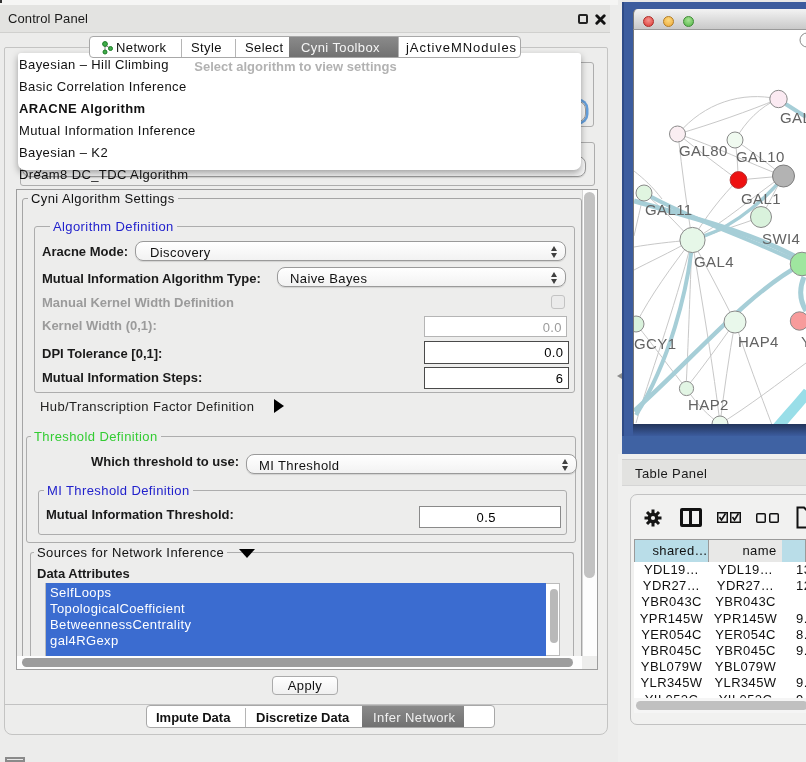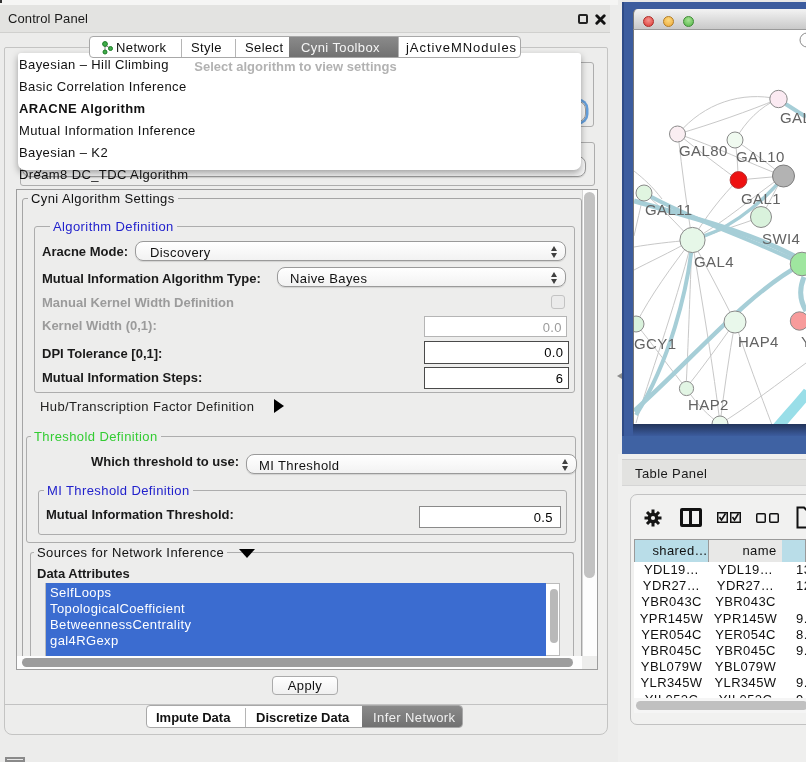--- a/index.html
+++ b/index.html
@@ -100,42 +100,42 @@
 <div class="groupbox" style="left:26px;top:436px;width:550px;height:107px;"></div>
 <div class="gtitle" style="left:31px;top:429px;color:#33cc33;">Threshold Definition</div>
 <div class="lbl abs" style="left:91px;top:454px;">Which threshold to use:</div>
 <div class="combo" style="left:246px;top:454px;width:331px;height:20px;">
   <span class="ctext">MI Threshold</span>
     <span class="spin"></span>
 </div>
 <div class="groupbox" style="left:38px;top:490px;width:529px;height:45px;"></div>
 <div class="gtitle" style="left:44px;top:483px;color:#2222cc;">MI Threshold Definition</div>
 <div class="lbl abs" style="left:46px;top:507px;">Mutual Information Threshold:</div>
-<div class="field" style="left:418.5px;top:506px;width:142.5px;height:22px;border:1px solid #8a8a8a;color:#000;padding:3px 7px 0 0;">0.5</div>
+<div class="field" style="left:418.5px;top:506px;width:142.5px;height:22px;border:1px solid #8a8a8a;color:#000;padding:3px 7px 0 0;text-align:center;">0.5</div>
 
 <div class="groupbox" style="left:30px;top:552px;width:544px;height:116px;border-bottom:none;border-radius:3px 3px 0 0;"></div>
 <div class="gtitle" style="left:34px;top:545px;color:#111;">Sources for Network Inference</div>
 <div class="abs" style="left:239px;top:549px;width:0;height:0;border-left:8px solid transparent;border-right:8px solid transparent;border-top:9px solid #000;"></div>
 <div class="lbl abs" style="left:37px;top:566px;">Data Attributes</div>
 
 <div class="abs" style="left:45px;top:583px;width:515px;height:73px;background:#fff;border:1px solid #bbb;"></div>
 <div class="abs" style="left:46px;top:583px;width:500px;height:73px;background:#3b6cd0;color:#fff;font-size:13px;line-height:16.2px;padding:1.5px 0 0 4px;overflow:hidden;">
 SelfLoops<br>TopologicalCoefficient<br>BetweennessCentrality<br>gal4RGexp
 </div>
 <div class="abs" style="left:550px;top:589px;width:8px;height:54px;background:#b9b9b9;border-radius:4px;"></div>
 
 <div class="abs" style="left:582px;top:190px;width:15px;height:466px;background:#fdfdfd;border-left:1px solid #d5d5d5;"></div>
 <div class="abs" style="left:584px;top:192px;width:11px;height:386px;background:#c2c2c2;border-radius:6px;"></div>
 <div class="abs" style="left:17px;top:656px;width:565px;height:13px;background:#fdfdfd;"></div>
 <div class="abs" style="left:22px;top:658px;width:551px;height:9px;background:#9d9d9d;border-radius:5px;"></div>
 
 <div class="abs" style="left:272px;top:676px;width:66px;height:19px;background:linear-gradient(#ffffff,#f0f0f0);border:1px solid #ababab;border-radius:4px;text-align:center;font-size:13px;color:#111;padding-top:1px;">Apply</div>
 
 <div class="abs" style="left:5px;top:704px;width:603px;height:1px;background:#c2c2c2;"></div>
-<div id="bottabs" class="abs" style="left:146px;top:705px;width:317px;height:23px;background:#ffffff;border:1px solid #a8a8a8;border-radius:4px;overflow:hidden;font-size:13px;">
+<div id="bottabs" class="abs" style="left:146px;top:705px;width:349px;height:23px;background:#ffffff;border:1px solid #a8a8a8;border-radius:4px;overflow:hidden;font-size:13px;">
   <div class="abs" style="left:9px;top:4px;color:#111;font-weight:bold;letter-spacing:0;">Impute Data</div>
   <div class="abs" style="left:98px;top:2px;width:1px;height:19px;background:#b5b5b5;"></div>
   <div class="abs" style="left:109px;top:4px;color:#111;font-weight:bold;letter-spacing:0;">Discretize Data</div>
   <div class="abs" style="left:215px;top:0;width:102px;height:23px;background:linear-gradient(#8a8a8a,#6f6f6f);"></div>
   <div class="abs" style="left:226px;top:4px;color:#f0f0f0;">Infer Network</div>
 </div>
 
 <div class="abs" style="left:5px;top:757px;width:20px;height:5px;border:2px solid #8a8a8a;background:#e8e8e8;"></div>
 
 <div class="abs" style="z-index:20;left:18px;top:53px;width:563px;height:117px;background:#fff;border-radius:3px 3px 7px 7px;box-shadow:0 3px 7px rgba(0,0,0,0.35);"></div>

